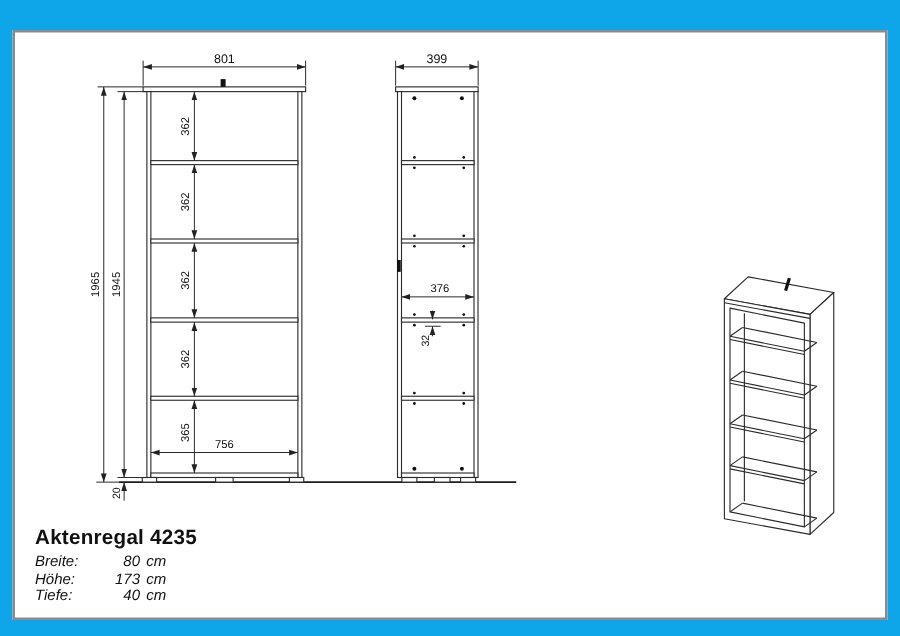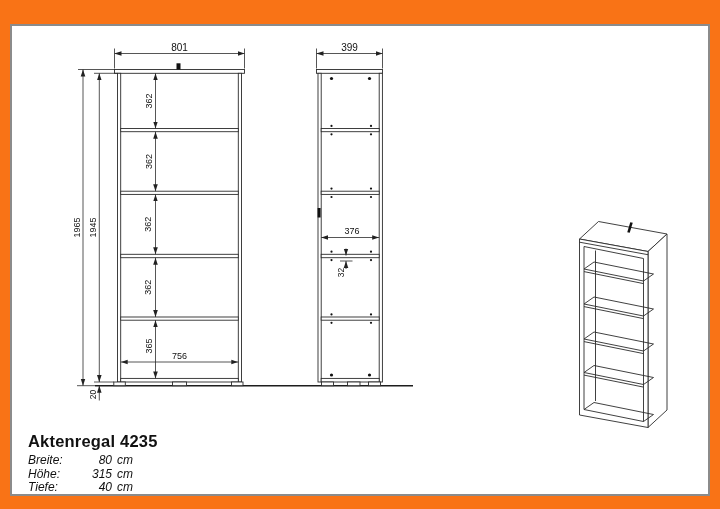--- a/index.html
+++ b/index.html
@@ -1,26 +1,26 @@
 <!DOCTYPE html>
 <html><head>
 <meta charset="utf-8">
 <style>
   html,body{margin:0;padding:0;background:#fff;}
-  .page{position:relative;width:720px;height:509px;background:#f97316;overflow:hidden;
+  .page{position:relative;width:720px;height:509px;background:#0ea5e9;overflow:hidden;
         font-family:"Liberation Sans",sans-serif;}
   .frame{position:absolute;left:10px;top:24px;width:700px;height:472px;
          border:2px solid #8b8b8b;box-sizing:border-box;background:#fff;}
   svg.drawing{position:absolute;left:0;top:0;}
   svg.drawing text{font-family:"Liberation Sans",sans-serif;fill:#111;}
   .dim-s{font-size:9px;}
   .dim-m{font-size:10px;}
   .dim-xs{font-size:8.5px;}
   .title-block{position:absolute;left:28px;top:421px;color:#111;}
-  .title-block h1{margin:11px 0 3px 0;font-size:16.5px;font-weight:bold;letter-spacing:.2px;}
+  .title-block h1{margin:0 0 3px 0;font-size:16.5px;font-weight:bold;letter-spacing:.2px;}
   .spec-row{font-size:12px;line-height:13.6px;font-style:italic;}
   .spec-label{display:inline-block;width:52px;}
   .spec-num{display:inline-block;width:32px;text-align:right;margin-right:5px;}
 </style>
 </head>
 <body>
 
 <div class="page">
   <div class="frame"></div>
 
@@ -182,19 +182,19 @@
       <line x1="628.5" y1="232.5" x2="631.5" y2="222.5" stroke="#111" stroke-width="2.6"></line>
     </g>
   </svg>
 
   <div class="title-block">
     <h1>Aktenregal 4235</h1>
     <div class="spec-row">
       <span class="spec-label">Breite:</span><span class="spec-num">80</span><span>cm</span>
     </div>
     <div class="spec-row">
-      <span class="spec-label">Höhe:</span><span class="spec-num">315</span><span>cm</span>
+      <span class="spec-label">Höhe:</span><span class="spec-num">173</span><span>cm</span>
     </div>
     <div class="spec-row">
       <span class="spec-label">Tiefe:</span><span class="spec-num">40</span><span>cm</span>
     </div>
   </div>
 </div>
 
 </body></html>

